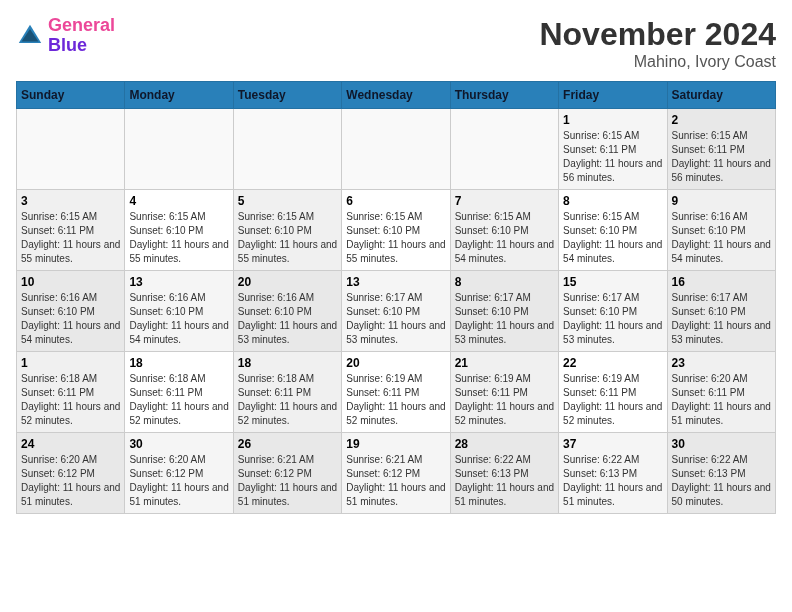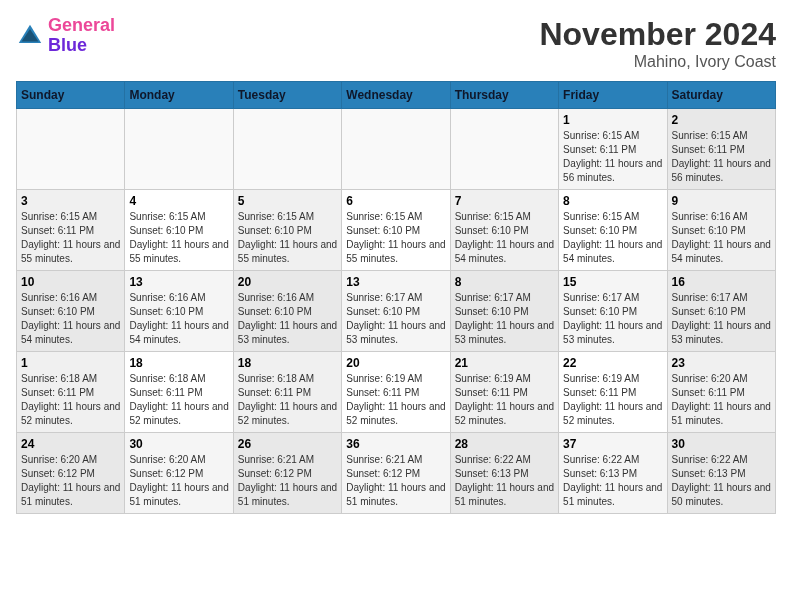--- a/index.html
+++ b/index.html
@@ -288,21 +288,21 @@
 Sunset: 6:12 PM
 Daylight: 11 hours and 51 minutes.</div>
         </td>
         <td>
           <div class="day-num">26</div>
           <div class="cell-info" style="white-space: pre-line;">Sunrise: 6:21 AM
 Sunset: 6:12 PM
 Daylight: 11 hours and 51 minutes.</div>
         </td>
         <td>
-          <div class="day-num">36</div>
+          <div class="day-num">19</div>
           <div class="cell-info" style="white-space: pre-line;">Sunrise: 6:21 AM
 Sunset: 6:12 PM
 Daylight: 11 hours and 51 minutes.</div>
         </td>
         <td>
           <div class="day-num">28</div>
           <div class="cell-info" style="white-space: pre-line;">Sunrise: 6:22 AM
 Sunset: 6:13 PM
 Daylight: 11 hours and 51 minutes.</div>
         </td>

